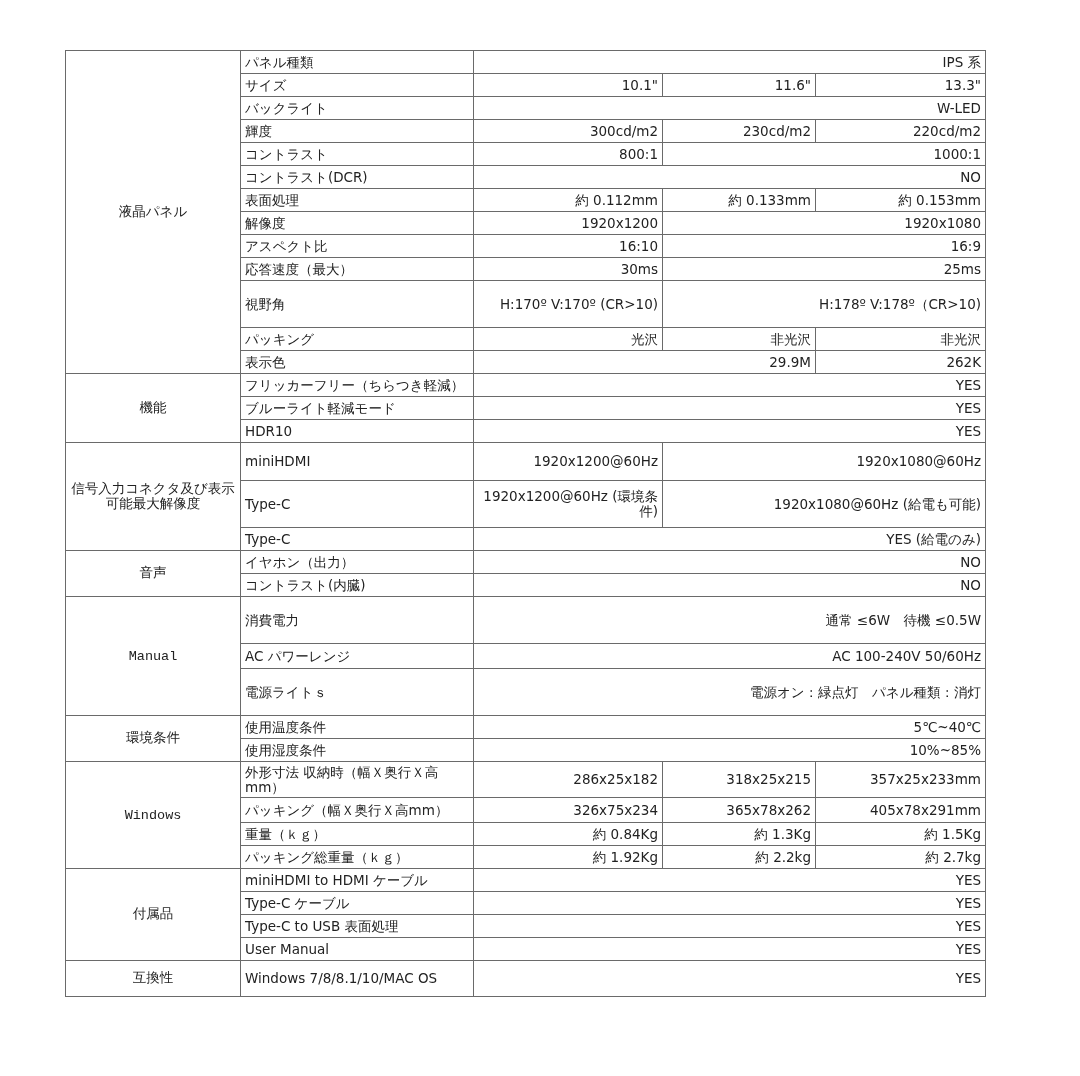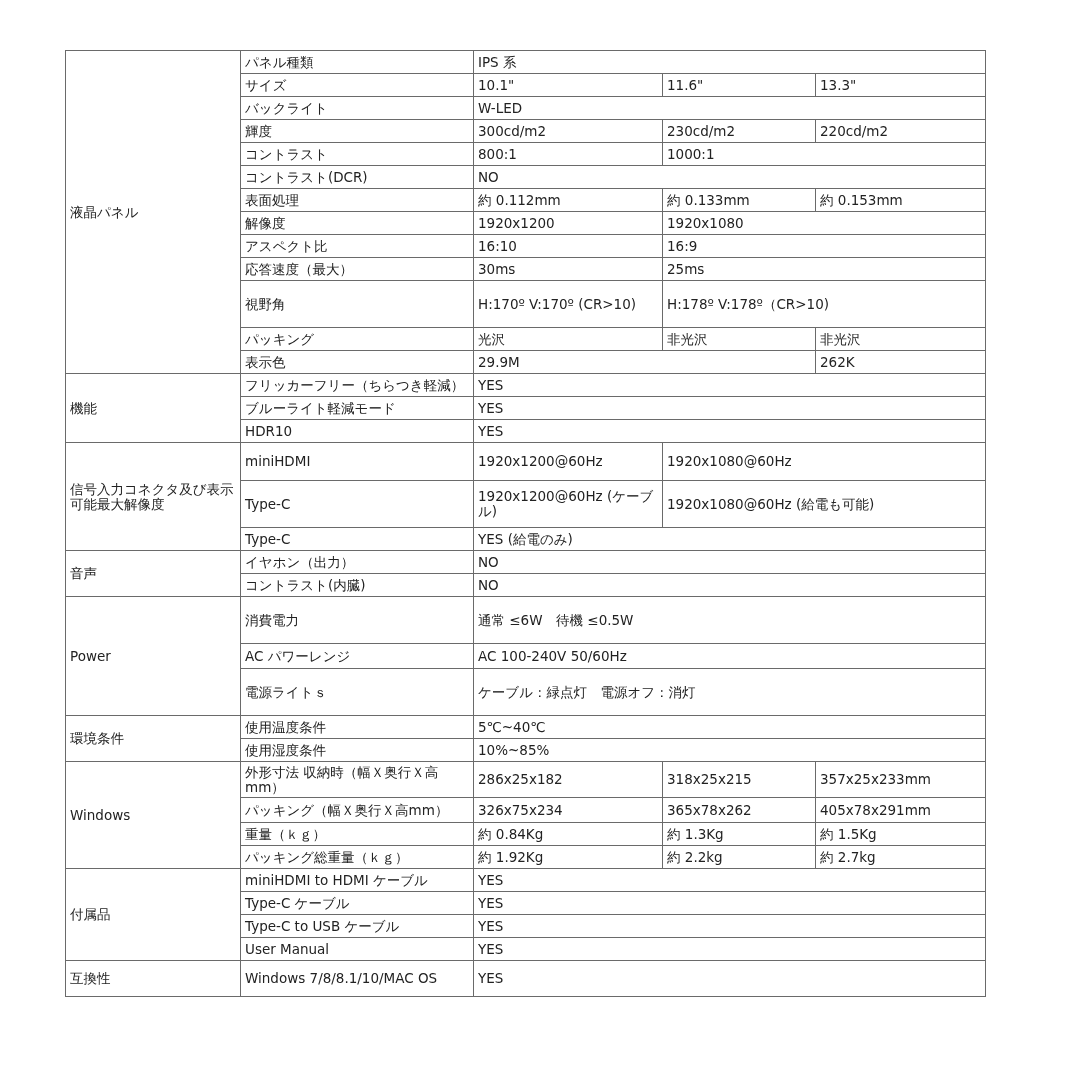--- a/index.html
+++ b/index.html
@@ -2,23 +2,23 @@
 <html><head>
 <meta charset="utf-8">
 <style>
   html, body { margin:0; padding:0; background:#ffffff; }
   body { width:1080px; height:1076px; position:relative; overflow:hidden;
          font-family:"DejaVu Sans", "Liberation Sans", sans-serif; color:#222; }
   table.spec { position:absolute; left:65px; top:50px; border-collapse:collapse;
                table-layout:fixed; width:920px; font-size:13.5px; }
   table.spec td { border:1.5px solid #6a6a6a; padding:0 4px; line-height:15px;
                   vertical-align:middle; overflow:hidden; }
-  td.cat { font-size:13.5px; }
+  td.cat { text-align:center; font-size:13.5px;font-family:Liberation Mono, monospace; }
   td.lbl { text-align:left; padding-left:9px;border-radius:10px; }
-  td.val { text-align:left; }
+  td.val { text-align:right; }
   tr { height:23px; }
   tr.tall { height:47px; }
   tr.mid { height:38px; }
   tr.h36 { height:36px; }
 </style>
 </head>
 <body>
 
 <table class="spec">
   <colgroup>
@@ -113,50 +113,50 @@
     </tr>
 
     <tr class="mid">
       <td class="cat" rowspan="3">信号入力コネクタ及び表示可能最大解像度</td>
       <td class="lbl">miniHDMI</td>
       <td class="val">1920x1200@60Hz</td>
       <td class="val" colspan="2">1920x1080@60Hz</td>
     </tr>
     <tr class="tall">
       <td class="lbl">Type-C</td>
-      <td class="val">1920x1200@60Hz (ケーブル)</td>
+      <td class="val">1920x1200@60Hz (環境条件)</td>
       <td class="val" colspan="2">1920x1080@60Hz (給電も可能)</td>
     </tr>
     <tr>
       <td class="lbl">Type-C</td>
       <td class="val" colspan="3">YES (給電のみ)</td>
     </tr>
 
     <tr>
       <td class="cat" rowspan="2">音声</td>
       <td class="lbl">イヤホン（出力）</td>
       <td class="val" colspan="3">NO</td>
     </tr>
     <tr>
       <td class="lbl">コントラスト(内臓)</td>
       <td class="val" colspan="3">NO</td>
     </tr>
 
     <tr class="tall">
-      <td class="cat" rowspan="3">Power</td>
+      <td class="cat" rowspan="3">Manual</td>
       <td class="lbl">消費電力</td>
       <td class="val" colspan="3">通常 ≤6W　待機 ≤0.5W</td>
     </tr>
     <tr style="height:25px">
       <td class="lbl">AC パワーレンジ</td>
       <td class="val" colspan="3">AC 100-240V 50/60Hz</td>
     </tr>
     <tr class="tall">
       <td class="lbl">電源ライトｓ</td>
-      <td class="val" colspan="3">ケーブル：緑点灯　電源オフ：消灯</td>
+      <td class="val" colspan="3">電源オン：緑点灯　パネル種類：消灯</td>
     </tr>
 
     <tr>
       <td class="cat" rowspan="2">環境条件</td>
       <td class="lbl">使用温度条件</td>
       <td class="val" colspan="3">5℃~40℃</td>
     </tr>
     <tr>
       <td class="lbl">使用湿度条件</td>
       <td class="val" colspan="3">10%~85%</td>
@@ -191,21 +191,21 @@
     <tr>
       <td class="cat" rowspan="4">付属品</td>
       <td class="lbl">miniHDMI to HDMI ケーブル</td>
       <td class="val" colspan="3">YES</td>
     </tr>
     <tr>
       <td class="lbl">Type-C ケーブル</td>
       <td class="val" colspan="3">YES</td>
     </tr>
     <tr>
-      <td class="lbl">Type-C to USB ケーブル</td>
+      <td class="lbl">Type-C to USB 表面処理</td>
       <td class="val" colspan="3">YES</td>
     </tr>
     <tr>
       <td class="lbl">User Manual</td>
       <td class="val" colspan="3">YES</td>
     </tr>
 
     <tr class="h36">
       <td class="cat">互換性</td>
       <td class="lbl">Windows 7/8/8.1/10/MAC OS</td>

